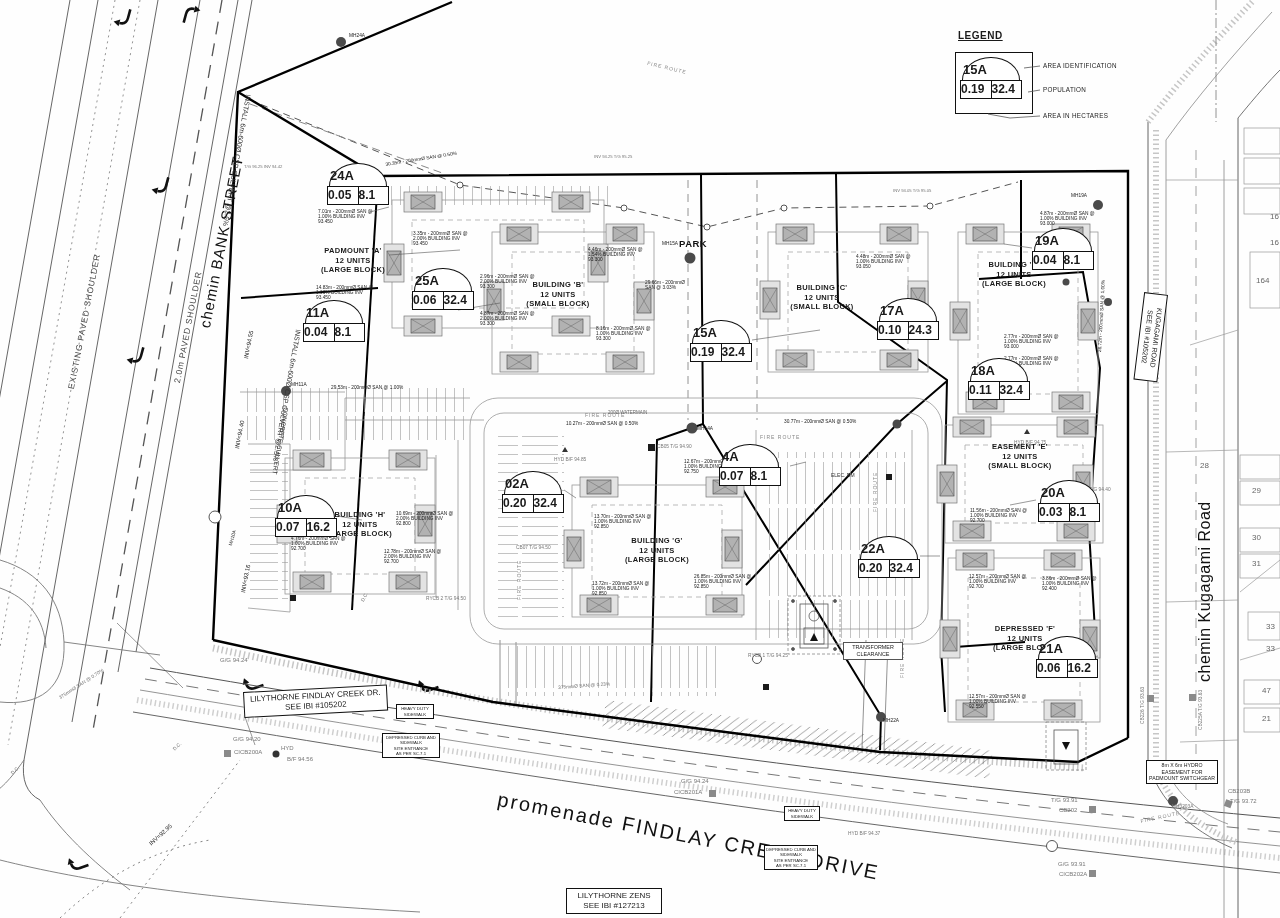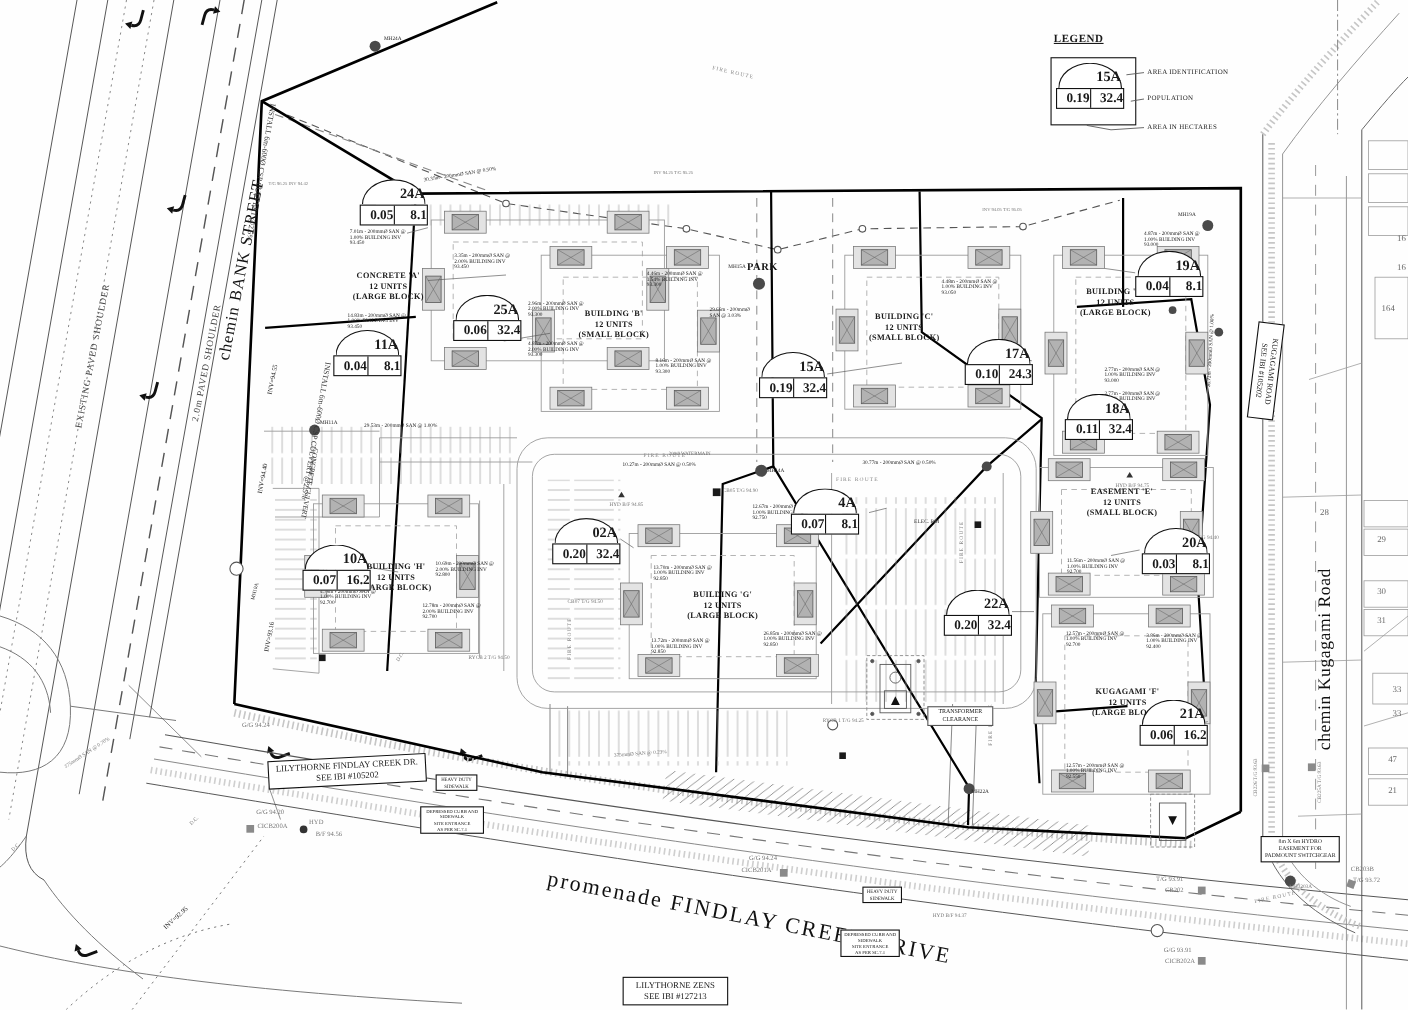--- a/index.html
+++ b/index.html
@@ -1,20 +1,20 @@
 <!DOCTYPE html>
 <html><head>
 <meta charset="utf-8">
 <style>
   html,body{margin:0;padding:0;background:#fff;}
   #plan{position:relative;width:1280px;height:918px;background:#fefefe;overflow:hidden;
-        font-family:Liberation Serif, serif;color:#1a1a1a;}
+        font-family:Liberation Sans, sans-serif;color:#1a1a1a;}
   #linework{position:absolute;left:0;top:0;}
   
-  .badge{position:absolute;width:62px;text-align:right;z-index:5;}
+  .badge{position:absolute;width:62px;text-align:left;z-index:5;}
   .badge .arch{margin:0 2px;height:22px;border:1.4px solid #111;border-bottom:none;
                border-radius:30px 30px 0 0 / 24px 24px 0 0;background:#fff;
                font-size:13px;font-weight:bold;line-height:24px;}
   .badge .vals{display:flex;border:1.4px solid #111;background:#fff;}
   .badge .vals span{flex:1;font-size:12px;font-weight:bold;line-height:17px;}
   .badge .vals span:first-child{border-right:1.4px solid #111;}
   
   .bldg{position:absolute;width:112px;text-align:center;font-size:7.5px;font-weight:bold;
         letter-spacing:.3px;line-height:9.5px;z-index:3;}
   
@@ -384,21 +384,21 @@
         <span>8.1</span>
       </div>
 </div>
 <div class="badge" style="left:690px;top:320px">
   <div class="arch">15A</div>
   <div class="vals">
         <span>0.19</span>
         <span>32.4</span>
       </div>
 </div>
-<div class="badge" style="left:877px;top:308px">
+<div class="badge" style="left:877px;top:298px">
   <div class="arch">17A</div>
   <div class="vals">
         <span>0.10</span>
         <span>24.3</span>
       </div>
 </div>
 <div class="badge" style="left:1032px;top:228px">
   <div class="arch">19A</div>
   <div class="vals">
         <span>0.04</span>
@@ -449,21 +449,21 @@
 </div>
 <div class="badge" style="left:1036px;top:636px">
   <div class="arch">21A</div>
   <div class="vals">
         <span>0.06</span>
         <span>16.2</span>
       </div>
 </div>
 
 <div class="bldg" style="left:297px;top:246px">
-  <div>CONCRETE 'A'</div>
+  <div>PADMOUNT 'A'</div>
   <div>12 UNITS</div>
   <div>(LARGE BLOCK)</div>
 </div>
 <div class="bldg" style="left:502px;top:280px">
   <div>BUILDING 'B'</div>
   <div>12 UNITS</div>
   <div>(SMALL BLOCK)</div>
 </div>
 <div class="bldg" style="left:766px;top:283px">
   <div>BUILDING 'C'</div>
@@ -484,21 +484,21 @@
   <div>BUILDING 'G'</div>
   <div>12 UNITS</div>
   <div>(LARGE BLOCK)</div>
 </div>
 <div class="bldg" style="left:964px;top:442px">
   <div>EASEMENT 'E'</div>
   <div>12 UNITS</div>
   <div>(SMALL BLOCK)</div>
 </div>
 <div class="bldg" style="left:969px;top:624px">
-  <div>KUGAGAMI 'F'</div>
+  <div>DEPRESSED 'F'</div>
   <div>12 UNITS</div>
   <div>(LARGE BLOCK)</div>
 </div>
 
 <div class="street" style="left:196px;top:326px;font-size:15px;letter-spacing:1px;transform:rotate(-79deg)">chemin BANK STREET</div>
 <div class="street" style="left:66px;top:388px;font-size:8.5px;letter-spacing:.8px;color:#444;transform:rotate(-79deg)">EXISTING PAVED SHOULDER</div>
 <div class="street" style="left:172px;top:382px;font-size:8.5px;letter-spacing:.8px;color:#444;transform:rotate(-79deg)">2.0m PAVED SHOULDER</div>
 <div class="street" style="left:500px;top:788px;font-size:20px;letter-spacing:2px;transform:rotate(11deg)">promenade FINDLAY CREEK DRIVE</div>
 <div class="street" style="left:1196px;top:682px;font-size:16px;letter-spacing:.5px;transform:rotate(-90deg)">chemin Kugagami Road</div>
 <div class="street" style="left:679px;top:238px;font-size:9.5px;font-weight:bold;letter-spacing:.5px">PARK</div>

